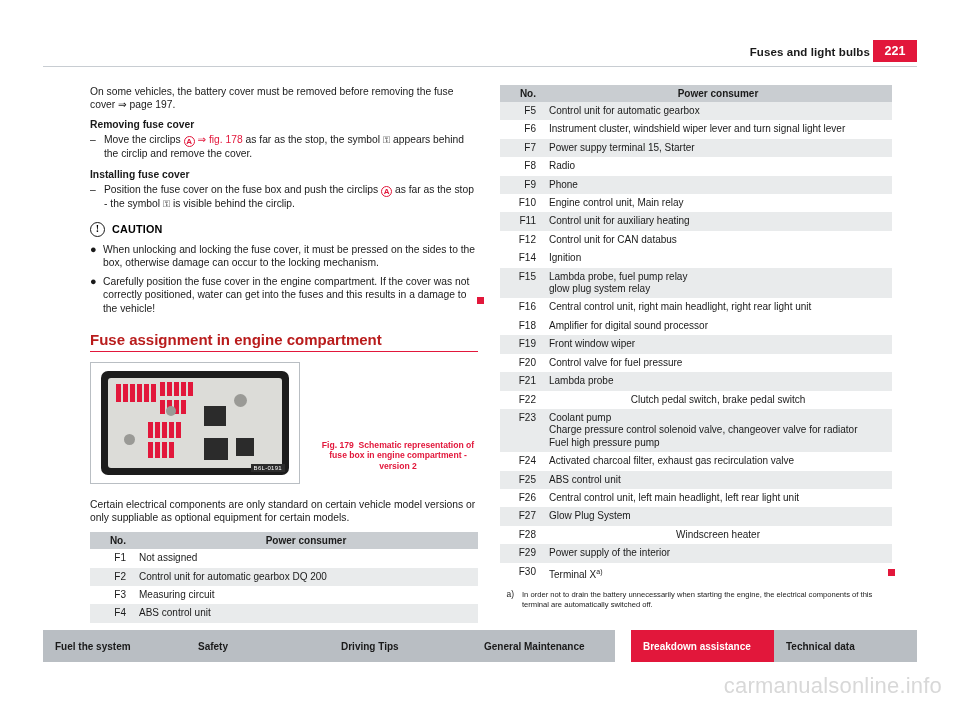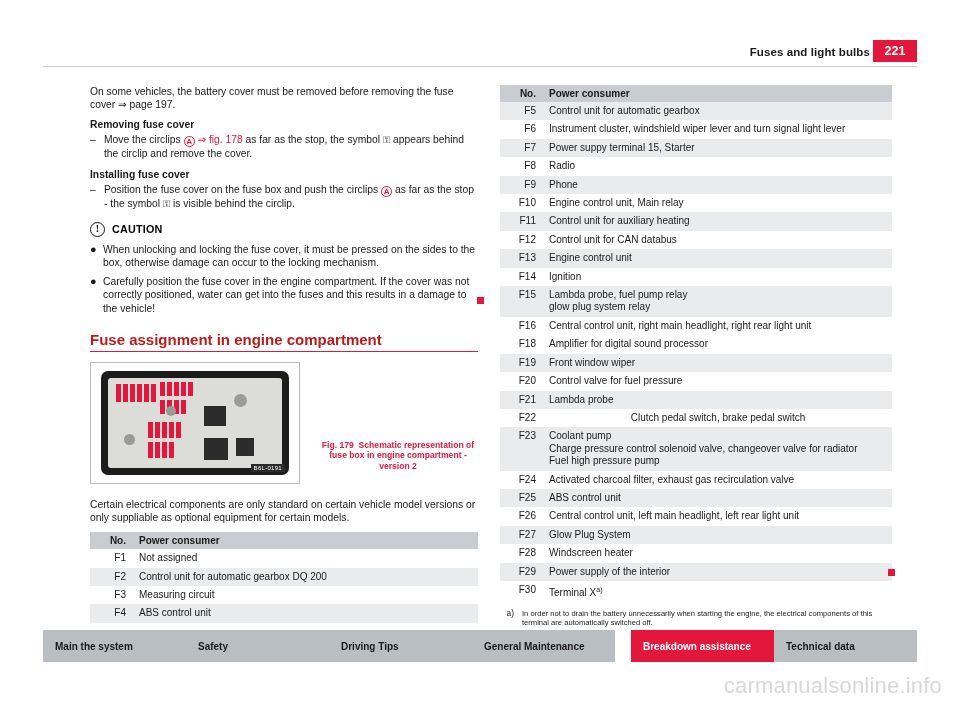--- a/index.html
+++ b/index.html
@@ -207,21 +207,21 @@
   
   table.fuse {
     width: 100%;
     border-collapse: collapse;
     font-size: 10px;
     color: #1a1a1a;
   }
   table.fuse th {
     background: #c9cdd1;
     font-weight: bold;
-    text-align: left;
+    text-align: center;
     padding: 3px 5px;
     font-size: 10px;
   }
   table.fuse th.num { width: 44px; text-align: right; padding-right: 8px; }
   table.fuse td {
     padding: 3px 5px;
     vertical-align: top;
     line-height: 12.4px;
     margin-top: 12px;
   }
@@ -438,24 +438,20 @@
             <td style="white-space: pre-line;">Engine control unit, Main relay</td>
           </tr>
           <tr class="alt">
             <td class="num">F11</td>
             <td style="white-space: pre-line;">Control unit for auxiliary heating</td>
           </tr>
           <tr class="norm">
             <td class="num">F12</td>
             <td style="white-space: pre-line;">Control unit for CAN databus</td>
           </tr>
-          <tr class="alt">
-            <td class="num">F13</td>
-            <td style="white-space: pre-line;">Engine control unit</td>
-          </tr>
           <tr class="norm">
             <td class="num">F14</td>
             <td style="white-space: pre-line;">Ignition</td>
           </tr>
           <tr class="alt">
             <td class="num">F15</td>
             <td style="white-space: pre-line;">Lambda probe, fuel pump relay
 glow plug system relay</td>
           </tr>
           <tr class="norm">
@@ -499,21 +495,21 @@
           <tr class="norm">
             <td class="num">F26</td>
             <td style="white-space: pre-line;">Central control unit, left main headlight, left rear light unit</td>
           </tr>
           <tr class="alt">
             <td class="num">F27</td>
             <td style="white-space: pre-line;">Glow Plug System</td>
           </tr>
           <tr class="norm">
             <td class="num">F28</td>
-            <td style="white-space: pre-line;">Windscreen heater</td>
+            <td style="white-space: pre-line; text-align: center;">Windscreen heater</td>
           </tr>
           <tr class="alt">
             <td class="num">F29</td>
             <td style="white-space: pre-line;">Power supply of the interior</td>
           </tr>
           <tr class="norm">
             <td class="num">F30</td>
             <td style="white-space: pre-line;">Terminal X<span class="sup">a)</span></td>
           </tr>
         </tbody>
@@ -522,21 +518,21 @@
     <div class="footnote">
       <div class="fn-mark">a)</div>
       <div>In order not to drain the battery unnecessarily when starting the engine, the electrical components of this terminal are automatically switched off.</div>
     </div>
   </div>
 
   <div class="endmark" style="left:477px; top:297px;"></div>
   <div class="endmark" style="left:888px; top:569px;"></div>
 
   <div class="footer">
-    <div class="foot-item">Main the system</div>
+    <div class="foot-item">Fuel the system</div>
     <div class="foot-item">Safety</div>
     <div class="foot-item">Driving Tips</div>
     <div class="foot-item">General Maintenance</div>
     <div class="foot-item active">Breakdown assistance</div>
     <div class="foot-item">Technical data</div>
   </div>
 
   <div class="watermark">carmanualsonline.info</div>
 
 </div>

